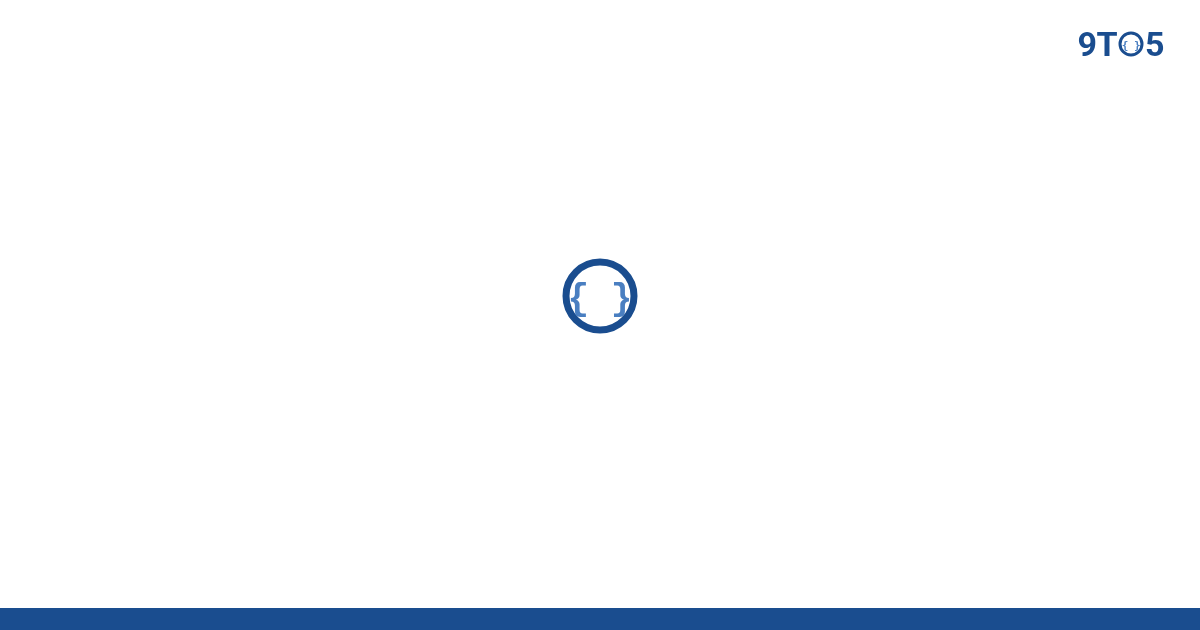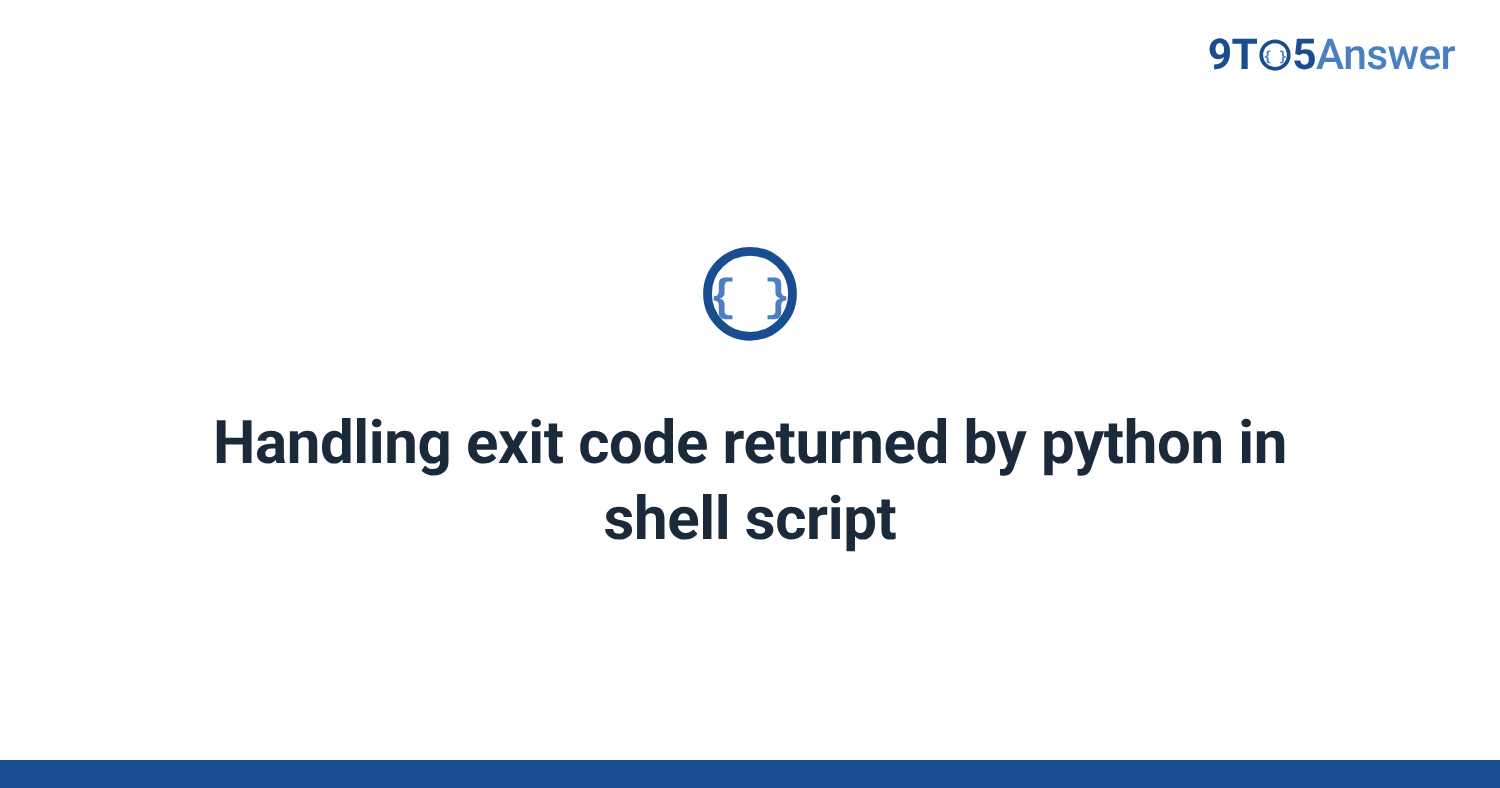--- a/index.html
+++ b/index.html
@@ -88,27 +88,25 @@
 <div class="header">
   <div class="logo">
     <span class="logo-9t">9T</span>
     <span class="logo-o">
       <svg width="26" height="26" viewBox="0 0 26 26">
         <circle cx="13" cy="13" r="11" fill="none" stroke="#1a4d8f" stroke-width="3"></circle>
         <text x="13" y="17.5" text-anchor="middle" font-size="11" font-weight="700" fill="#4a7fc1" font-family="Consolas, monospace">{ }</text>
       </svg>
     </span>
     <span class="logo-5">5</span>
-    <span class="logo-answer">Answer</span>
   </div>
 </div>
 
 <div class="content">
   <div class="icon-wrap">
     <svg width="80" height="80" viewBox="0 0 80 80">
       <circle cx="40" cy="40" r="34" fill="none" stroke="#1a4d8f" stroke-width="7"></circle>
       <text x="40" y="53" text-anchor="middle" font-size="36" font-weight="700" fill="#4a7fc1" font-family="Consolas, 'Courier New', monospace">{ }</text>
     </svg>
   </div>
-  <h1 class="title">Handling exit code returned by python in shell script</h1>
 </div>
 
 <div class="footer"></div>
 
 </body></html>

